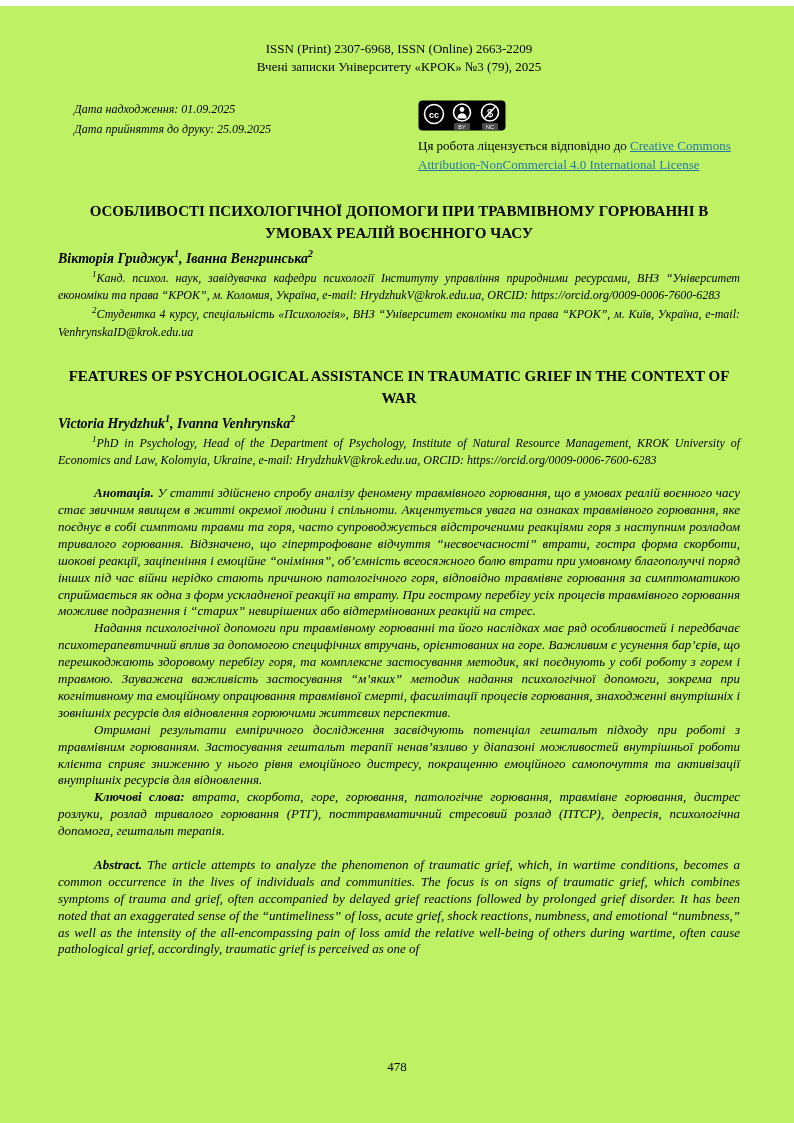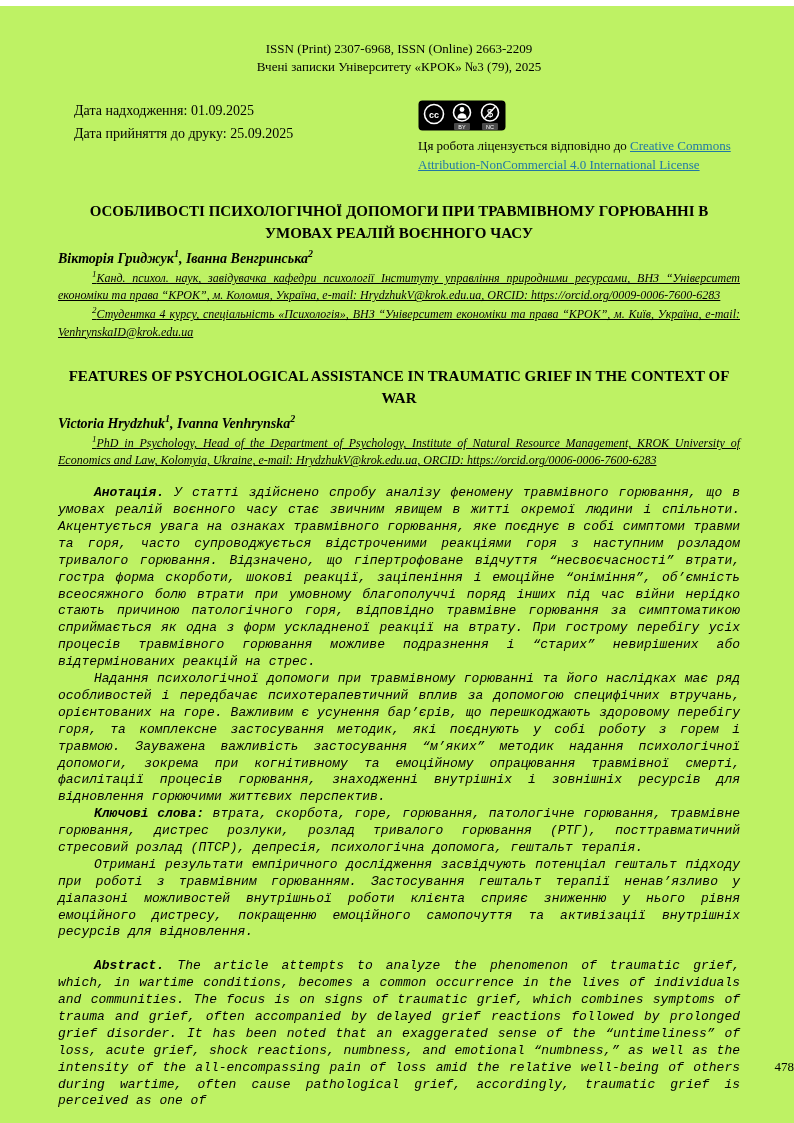--- a/index.html
+++ b/index.html
@@ -7,37 +7,37 @@
     width:794px;height:1123px;box-sizing:border-box;position:relative;
     margin:6px auto;background:#bef264;color:#000;
     padding:34px 54px 0 58px;
     font-family:"Liberation Serif","DejaVu Serif",serif;
     overflow:hidden;
   }
   .header{text-align:center;font-size:13px;line-height:1.4;}
   .udk-block{margin:16px 0 0 16px;font-size:14.5px;line-height:1.35;}
   .doi{font-style:italic;}
   .meta-row{display:flex;justify-content:space-between;align-items:flex-start;margin:24px 0 0 16px;}
-  .dates{font-size:14px;line-height:1.6;}
+  .dates{font-style:italic;font-size:12px;line-height:1.6;}
   .license{width:322px;font-size:13px;line-height:1.4;}
   .cc-badge{display:block;margin:0 0 6px 0;cursor:pointer;}
   .lic-link{color:#2278a5;text-decoration:underline;cursor:pointer;}
   .title{margin:26px 0 0 0;text-align:center;font-weight:bold;font-size:15px;line-height:1.5;}
   .authors{margin-top:3px;text-align:left;font-weight:bold;font-style:italic;font-size:14px;}
   .authors sup{font-size:10px;}
   .affil-block{margin-top:2px;}
-  .affil{margin:0;font-size:12px;font-style:italic;text-align:justify;text-indent:34px;line-height:1.42;text-decoration:underline;}
+  .affil{margin:0;font-size:12px;font-style:italic;text-align:justify;text-indent:34px;line-height:1.42;}
   .affil sup{font-size:9px;}
   .title-en{margin-top:24px;}
   .abstract-block{margin-top:16px;}
-  .abs{margin:0;font-size:13px;font-style:italic;text-align:justify;text-indent:36px;line-height:1.3;font-family:Liberation Mono, monospace;}
+  .abs{margin:0;font-size:13px;font-style:italic;text-align:justify;text-indent:36px;line-height:1.3;}
   .abs .lead{font-weight:bold;}
   .formulas{font-weight:bold;}
   .en-gap{margin-top:17px;}
-  .page-number{position:absolute;bottom:54px;left:0;right:0;text-align:right;font-size:13px;}
+  .page-number{position:absolute;bottom:54px;left:0;right:0;text-align:center;font-size:13px;}
 </style>
 </head>
 <body>
 
 <div class="page">
 
   <div class="header">
     <div>ISSN (Print) 2307-6968, ISSN (Online) 2663-2209</div>
     <div>Вчені записки Університету «КРОК» №3 (79), 2025</div>
   </div>
@@ -83,26 +83,26 @@
   <div class="affil-block">
     <p class="affil"><sup>1</sup><span>Канд. психол. наук, завідувачка кафедри психології Інституту управління природними ресурсами, ВНЗ “Університет економіки та права “КРОК”, м. Коломия, Україна, e-mail: HrydzhukV@krok.edu.ua, ORCID: https://orcid.org/0009-0006-7600-6283</span></p>
     <p class="affil"><sup>2</sup><span>Студентка 4 курсу, спеціальність «Психологія», ВНЗ “Університет економіки та права “КРОК”, м. Київ, Україна, e-mail: VenhrynskaID@krok.edu.ua</span></p>
   </div>
 
   <h1 class="title title-en">FEATURES OF PSYCHOLOGICAL ASSISTANCE IN TRAUMATIC GRIEF IN THE CONTEXT OF WAR</h1>
 
   <div class="authors"><span>Victoria Hrydzhuk</span><sup>1</sup><span>, </span><span>Ivanna Venhrynska</span><sup>2</sup></div>
 
   <div class="affil-block">
-    <p class="affil"><sup>1</sup><span>PhD in Psychology, Head of the Department of Psychology, Institute of Natural Resource Management, KROK University of Economics and Law, Kolomyia, Ukraine, e-mail: HrydzhukV@krok.edu.ua, ORCID: https://orcid.org/0006-0006-7600-6283</span></p>
+    <p class="affil"><sup>1</sup><span>PhD in Psychology, Head of the Department of Psychology, Institute of Natural Resource Management, KROK University of Economics and Law, Kolomyia, Ukraine, e-mail: HrydzhukV@krok.edu.ua, ORCID: https://orcid.org/0009-0006-7600-6283</span></p>
   </div>
 
   <div class="abstract-block">
     <p class="abs"><span class="lead">Анотація.</span> <span>У статті здійснено спробу аналізу феномену травмівного горювання, що в умовах реалій воєнного часу стає звичним явищем в житті окремої людини і спільноти. Акцентується увага на ознаках травмівного горювання, яке поєднує в собі симптоми травми та горя, часто супроводжується відстроченими реакціями горя з наступним розладом тривалого горювання. Відзначено, що гіпертрофоване відчуття “несвоєчасності” втрати, гостра форма скорботи, шокові реакції, заціпеніння і емоційне “оніміння”, об’ємність всеосяжного болю втрати при умовному благополуччі поряд інших під час війни нерідко стають причиною патологічного горя, відповідно травмівне горювання за симптоматикою сприймається як одна з форм ускладненої реакції на втрату.  При гострому перебігу усіх процесів травмівного горювання можливе подразнення і “старих” невирішених або відтермінованих реакцій на стрес.</span></p>
     <p class="abs">Надання психологічної допомоги при травмівному горюванні та його наслідках має ряд особливостей і передбачає психотерапевтичний вплив за допомогою специфічних втручань, орієнтованих на горе. Важливим є усунення бар’єрів, що перешкоджають здоровому перебігу горя, та комплексне застосування методик, які поєднують у собі роботу з горем і травмою. Зауважена важливість застосування “м’яких” методик надання психологічної допомоги, зокрема при когнітивному та емоційному опрацювання травмівної смерті, фасилітації процесів горювання, знаходженні внутрішніх і зовнішніх ресурсів для відновлення горюючими життєвих перспектив.</p>
+    <p class="abs">Отримані результати емпіричного дослідження засвідчують потенціал гештальт підходу при роботі з травмівним горюванням. Застосування гештальт терапії ненав’язливо у діапазоні можливостей внутрішньої роботи клієнта сприяє зниженню у нього рівня емоційного дистресу, покращенню емоційного самопочуття та активізації внутрішніх ресурсів для відновлення.</p>
     <p class="abs"><span class="lead">Ключові слова:</span> <span>втрата, скорбота, горе, горювання, патологічне горювання, травмівне горювання, дистрес розлуки, розлад тривалого горювання (РТГ), посттравматичний стресовий розлад (ПТСР), депресія, психологічна допомога, гештальт терапія.</span></p>
-    <p class="abs">Отримані результати емпіричного дослідження засвідчують потенціал гештальт підходу при роботі з травмівним горюванням. Застосування гештальт терапії ненав’язливо у діапазоні можливостей внутрішньої роботи клієнта сприяє зниженню у нього рівня емоційного дистресу, покращенню емоційного самопочуття та активізації внутрішніх ресурсів для відновлення.</p>
     <p class="abs en-gap"><span class="lead">Abstract.</span> <span>The article attempts to analyze the phenomenon of traumatic grief, which, in wartime conditions, becomes a common occurrence in the lives of individuals and communities. The focus is on signs of traumatic grief, which combines symptoms of trauma and grief, often accompanied by delayed grief reactions followed by prolonged grief disorder. It has been noted that an exaggerated sense of the “untimeliness” of loss, acute grief, shock reactions, numbness, and emotional “numbness,” as well as the intensity of the all-encompassing pain of loss amid the relative well-being of others during wartime, often cause pathological grief, accordingly, traumatic grief is perceived as one of</span></p>
   </div>
 
   <div class="page-number">478</div>
 
 </div>
 
 </body></html>

